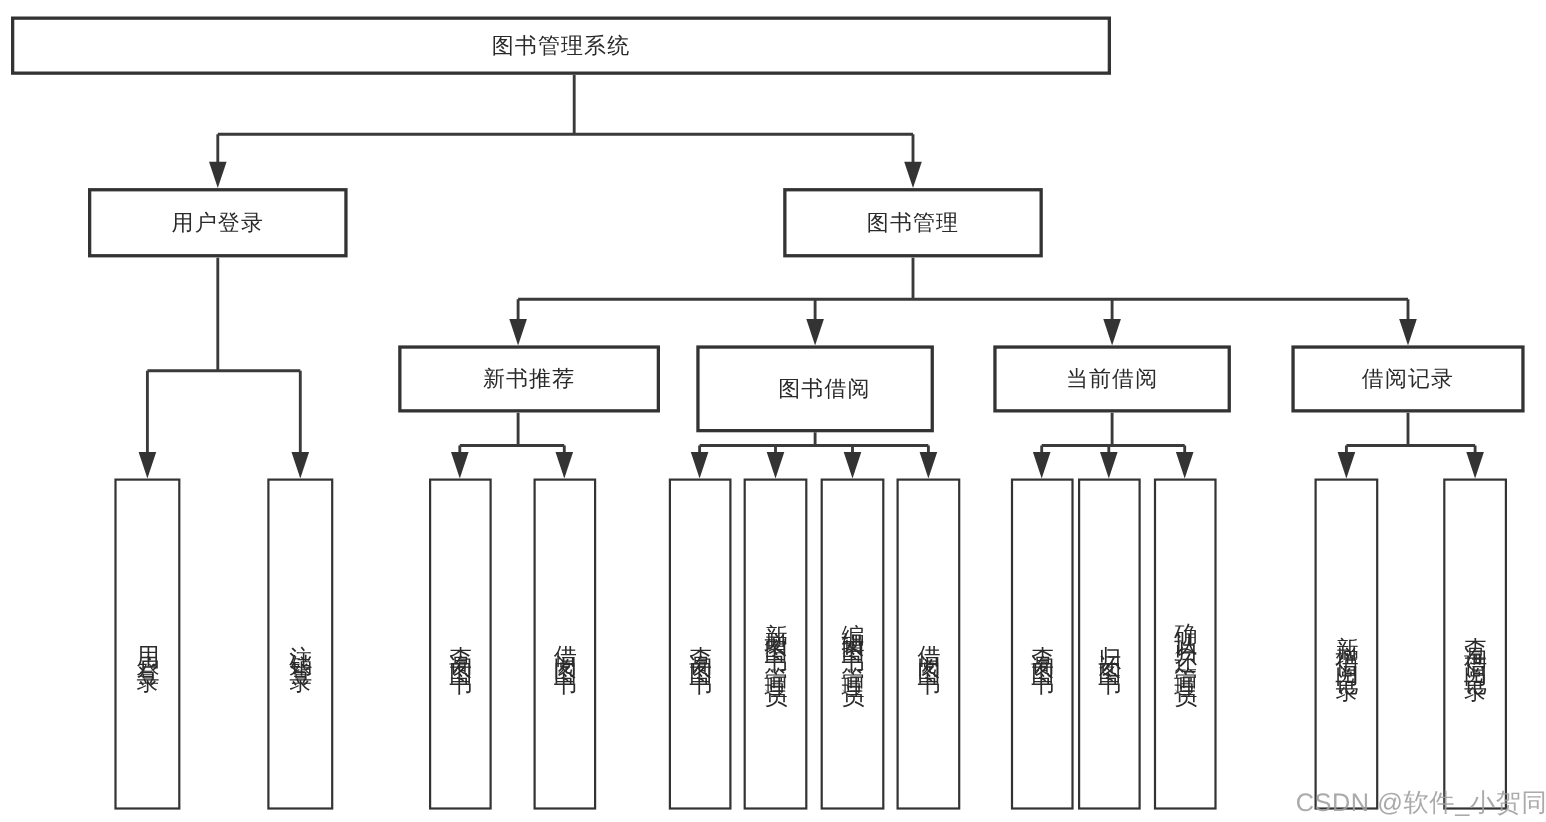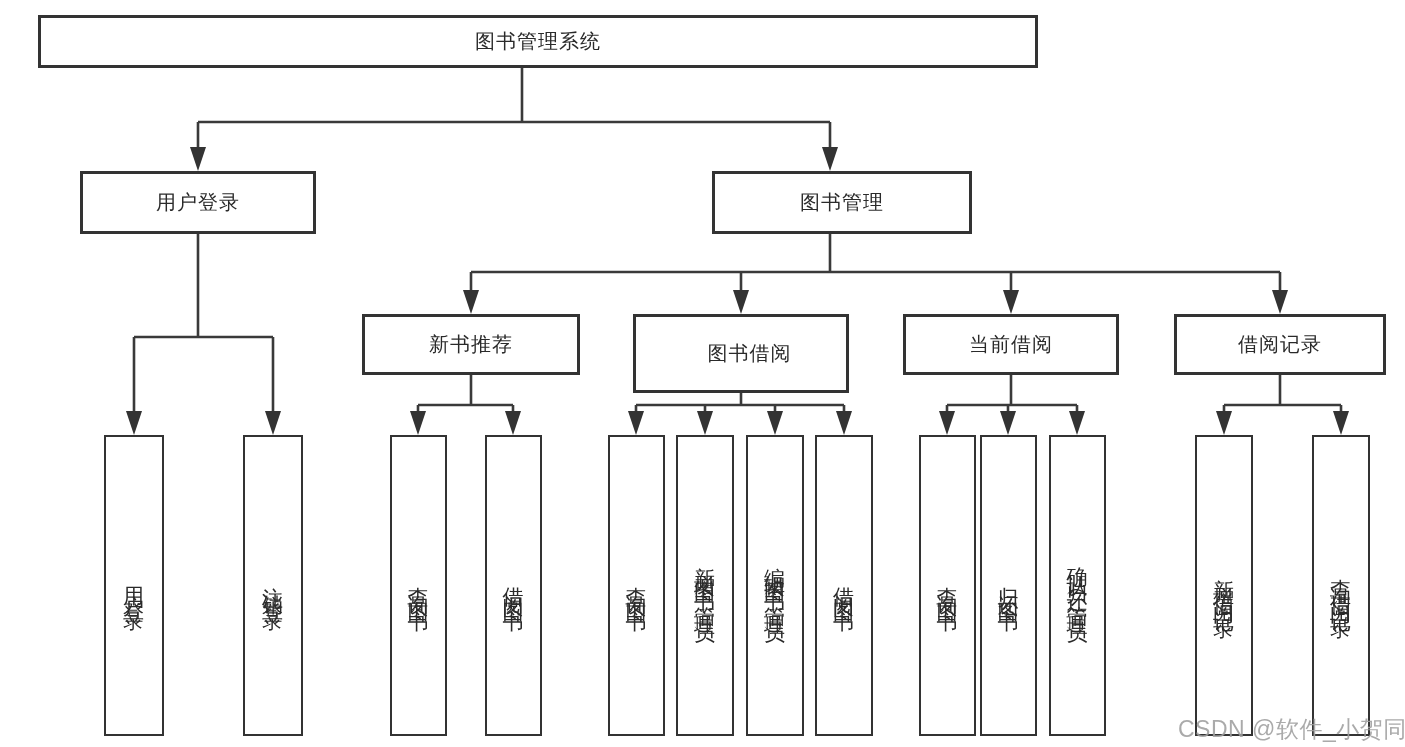--- a/index.html
+++ b/index.html
@@ -89,32 +89,32 @@
       <polygon points="767,411 783,411 775,435"></polygon>
       <polygon points="836,411 852,411 844,435"></polygon>
       <polygon points="939,411 955,411 947,435"></polygon>
       <polygon points="1000,411 1016,411 1008,435"></polygon>
       <polygon points="1069,411 1085,411 1077,435"></polygon>
       <polygon points="1216,411 1232,411 1224,435"></polygon>
       <polygon points="1333,411 1349,411 1341,435"></polygon>
     </g>
   </svg>
 
-  <div class="box" style="left:38px; top:15px; width:1000px; height:53px;">
+  <div class="box" style="left:10px; top:15px; width:1000px; height:53px;">
     <span class="hlabel">图书管理系统</span>
   </div>
 
   <div class="box" style="left:80px; top:171px; width:236px; height:63px;">
     <span class="hlabel">用户登录</span>
   </div>
-  <div class="box" style="left:712px; top:171px; width:260px; height:63px;">
+  <div class="box" style="left:712px; top:171px; width:236px; height:63px;">
     <span class="hlabel">图书管理</span>
   </div>
 
-  <div class="box" style="left:362px; top:314px; width:218px; height:61px;">
+  <div class="box" style="left:362px; top:314px; width:238px; height:61px;">
     <span class="hlabel">新书推荐</span>
   </div>
   <div class="box" style="left:633px; top:314px; width:216px; height:79px;padding-left:17px;">
     <span class="hlabel">图书借阅</span>
   </div>
   <div class="box" style="left:903px; top:314px; width:216px; height:61px;align-items:center;">
     <span class="hlabel">当前借阅</span>
   </div>
   <div class="box" style="left:1174px; top:314px; width:212px; height:61px;">
     <span class="hlabel">借阅记录</span>

